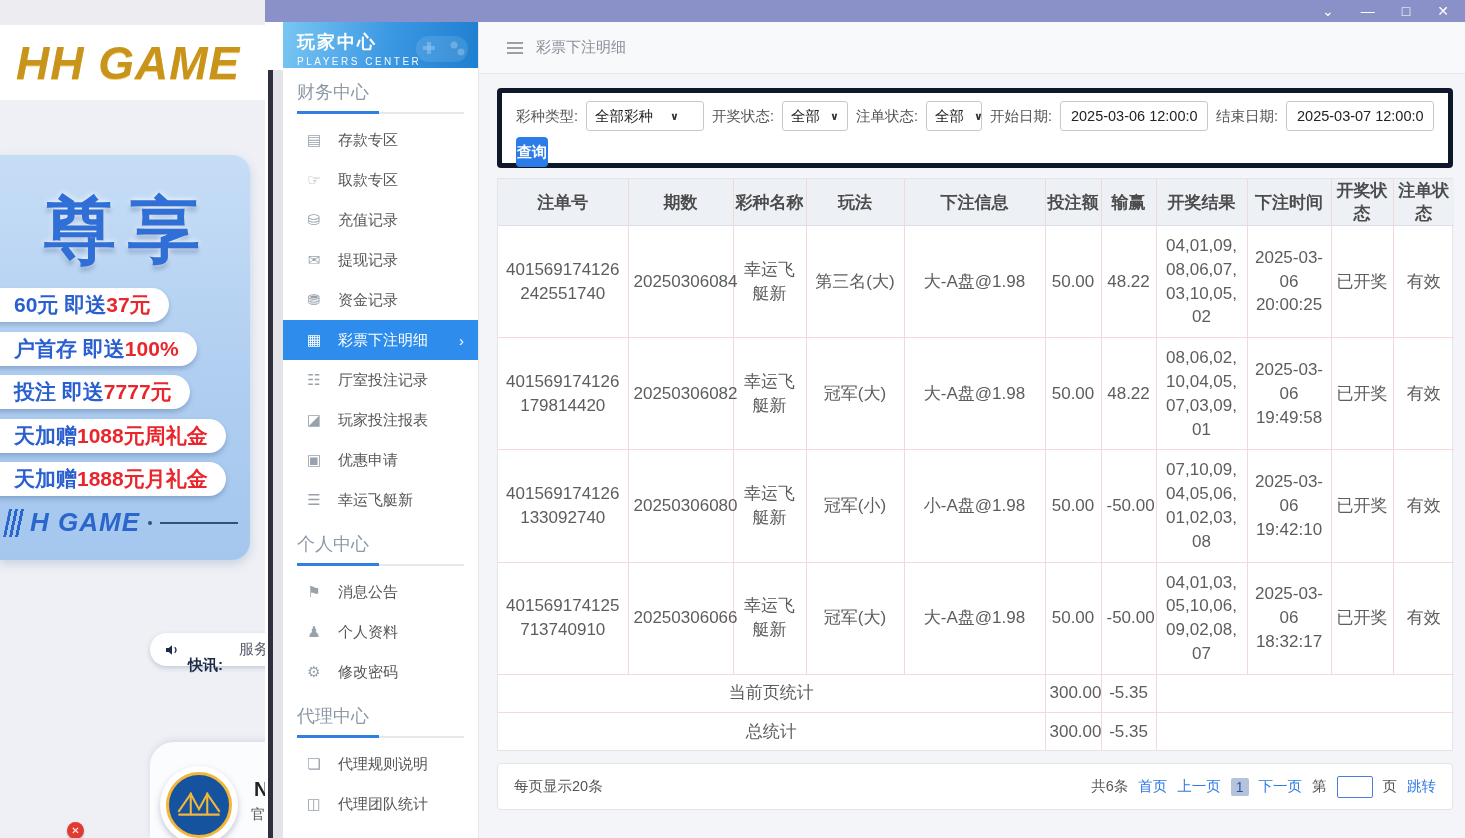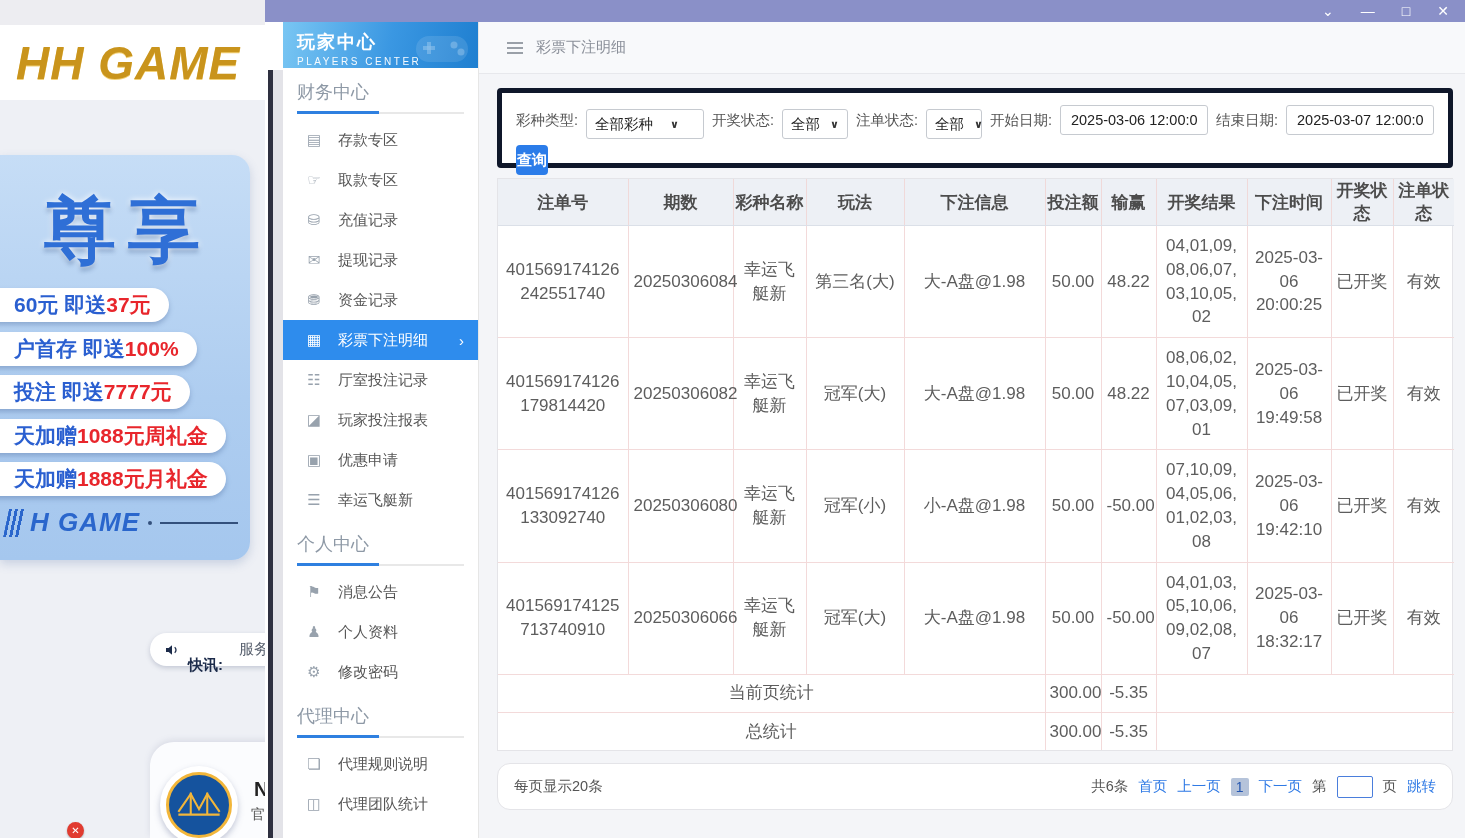--- a/index.html
+++ b/index.html
@@ -81,40 +81,40 @@
   .content { position:absolute; left:479px; top:22px; right:0; bottom:0; background:#f4f5f8; }
   .content-header { height:52px; background:#f8f9fb; border-bottom:1px solid #e7e8ec; display:flex;
                     align-items:center; padding-left:28px; gap:13px; color:#8a8f99; font-size:15px; }
   .hamburger { display:flex; flex-direction:column; gap:3px; cursor:pointer; }
   .hamburger i { display:block; width:16px; height:2px; background:#9aa0a8; }
 
   .filter-card { margin:14px 12px 0 18px; background:#fff; border:5px solid #0f172a; border-radius:4px;
                  padding:8px 14px; height:80px; }
   .filter-row { display:flex; align-items:center; gap:8px; font-size:14.5px; color:#555; white-space:nowrap; }
   .sel { border:1px solid #c6cad0; border-radius:3px; height:30px; display:flex; align-items:center;
-         justify-content:space-between; padding:0 24px 0 8px; color:#222; background:#fff; cursor:pointer;margin-top:8px; }
+         justify-content:space-between; padding:0 24px 0 8px; color:#222; background:#fff; cursor:pointer; }
   .sel .chev { font-size:11px; font-weight:bold; color:#333; margin-left:10px; }
   .sel-lottery { width:120px; } .sel-draw { width:66px; } .sel-order { width:56px; }
   .dateinput { border:1px solid #c6cad0; border-radius:3px; height:30px; padding:0 10px; color:#222;
                font-size:14.5px; background:#fff; width:148px; font-family:inherit; }
   .btn-query { margin-top:6px; width:32px; height:30px; background:#2b7ce9; color:#fff; border:none;
                border-radius:4px; font-size:15px; font-weight:bold; cursor:pointer; font-family:inherit; }
 
   .table-card { margin:10px 12px 0 18px; background:#fff; border:1px solid #e4e4e8; }
   table { width:100%; border-collapse:collapse; table-layout:fixed; font-size:17px; color:#5d5d5d;
           text-align:center; border:hidden; }
   th { background:#edf0f5; color:#4c4c4c; font-weight:bold; height:42px; border:1px solid #f0d9d9;
        border-bottom:1px solid #dbe0e8; padding:0 2px; }
   td { border:1px solid #f3dada; padding:8px 5px; vertical-align:middle; line-height:1.4; }
   tr.data-row { height:76px; }
   tr.data-row td:nth-child(1), tr.data-row td:nth-child(8) { word-break:break-all; }
   tr.summary-row { height:38px; }
   tr.summary-row td { padding:4px; }
 
-  .pagination-card { margin:12px 12px 0 18px; background:#fff; border:1px solid #e4e4e8; border-radius:13px;
+  .pagination-card { margin:12px 12px 0 18px; background:#fff; border:1px solid #e4e4e8; border-radius:4px;
                      height:47px; display:flex; align-items:center; justify-content:space-between;
                      padding:0 16px; font-size:14.5px; color:#555; }
   .pg-right { display:flex; align-items:center; gap:10px; }
   .pg-link { color:#2f7ae5; cursor:pointer; }
   .pg-current { background:#b5c3da; color:#2456b0; padding:1px 5px; border-radius:2px; font-size:14px; cursor:pointer; }
   .pg-input { width:36px; height:22px; border:1px solid #4a7edc; border-radius:2px; background:#fff; }
 </style>
 </head>
 <body>
 

